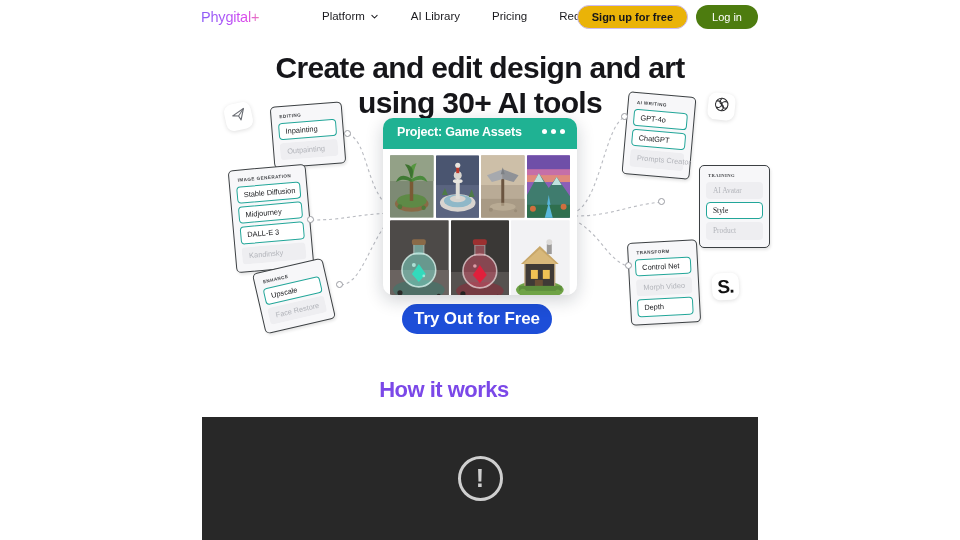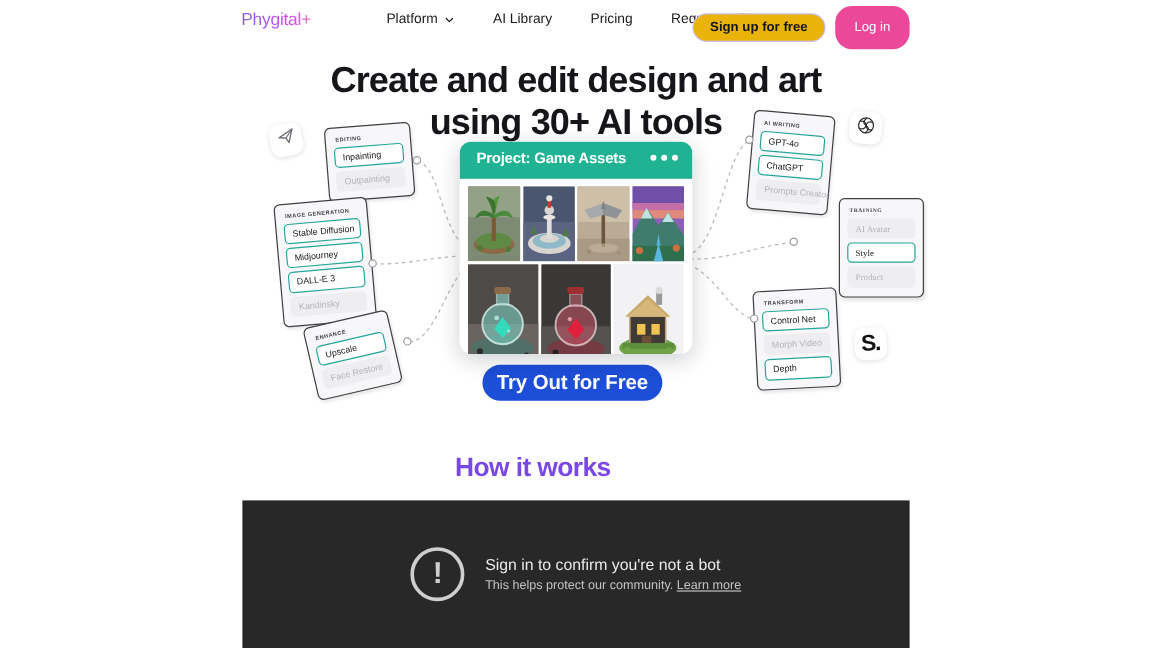--- a/index.html
+++ b/index.html
@@ -35,22 +35,22 @@
   .chev svg { display:block; }
 
   .auth { position: absolute; right: 202px; top: 5px; display: flex; align-items: center; gap: 8px; }
   .btn-outline {
     height: 24px; padding: 0 14px; border-radius: 14px;
     border: 1px solid #cbbdf5; background: #eab308; color: #15151a;
     font-size: 11px; font-weight: 700; display: flex; align-items: center;
     font-family: "Liberation Sans", sans-serif; cursor: pointer; white-space: nowrap;
   }
   .btn-solid {
-    height: 36px; padding: 0 16px; border-radius: 14px; border: none;
-    background: #ec4899; color: #fff; font-size: 11px; font-weight: 400;
+    height: 24px; padding: 0 16px; border-radius: 14px; border: none;
+    background: #4d7c0f; color: #fff; font-size: 11px; font-weight: 400;
     display: flex; align-items: center; font-family: "Liberation Sans", sans-serif;
     cursor: pointer; white-space: nowrap;
   }
 
   
   .hero-title {
     position: absolute; top: 50px; left: 0; width: 960px;
     text-align: center; font-size: 30px; line-height: 1.17;
     font-weight: 800; color: #16161a; letter-spacing: -0.7px;
   }
@@ -380,23 +380,16 @@
     </div>
   </section>
 
   <button class="cta">Try Out for Free</button>
 
   <h2 class="how">How it works</h2>
 
   <div class="video">
     <div class="gate">
       <div class="gate-icon">!</div>
-      <div class="gate-txt">
-        <div class="gate-title">Sign in to confirm you're not a bot</div>
-        <div class="gate-sub">
-          <span>This helps protect our community.</span>
-          <a>Learn more</a>
-        </div>
-      </div>
     </div>
   </div>
 
 </div>
 
 </body></html>

